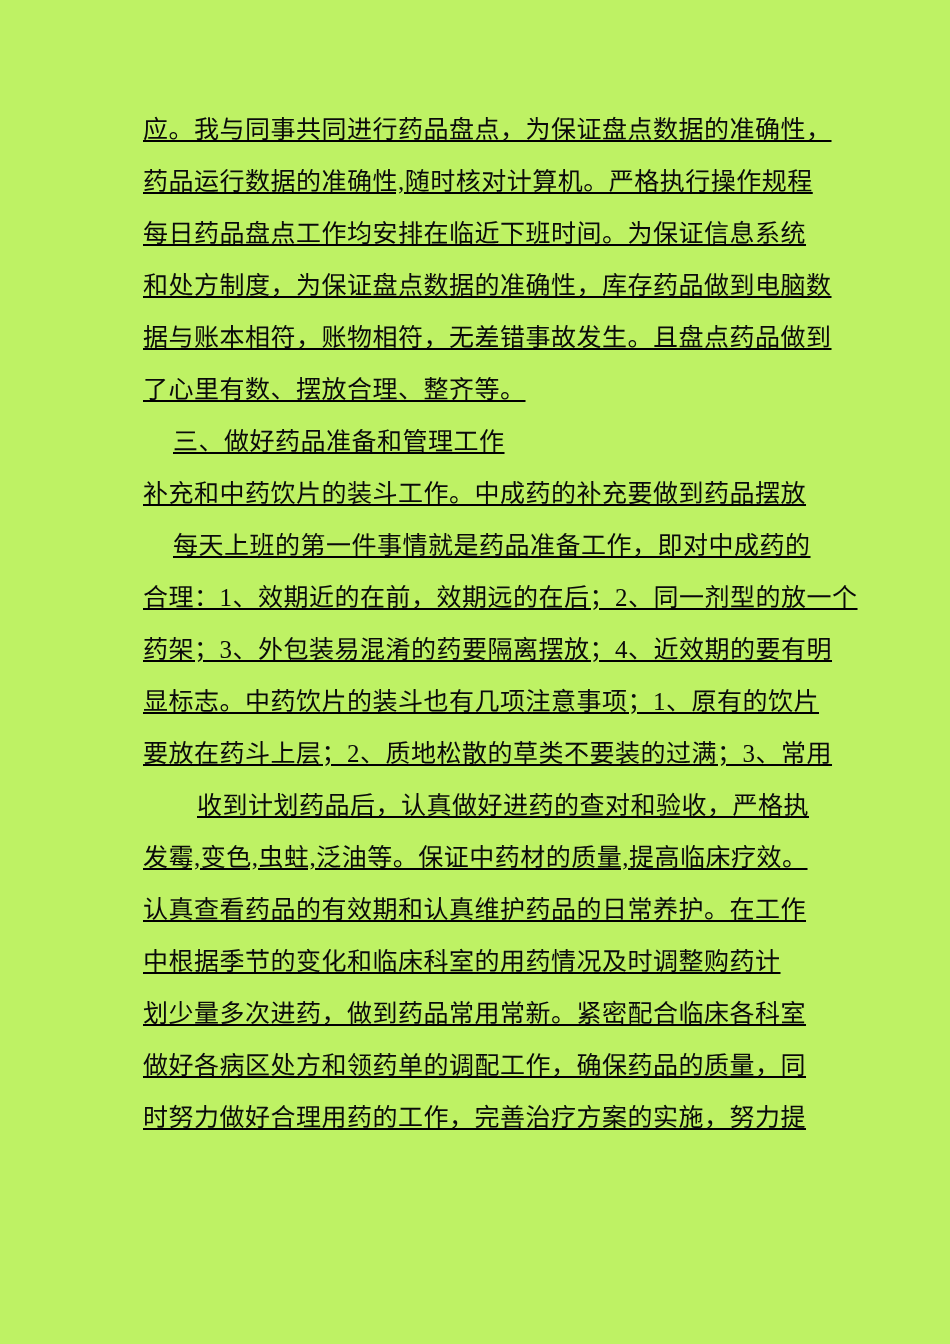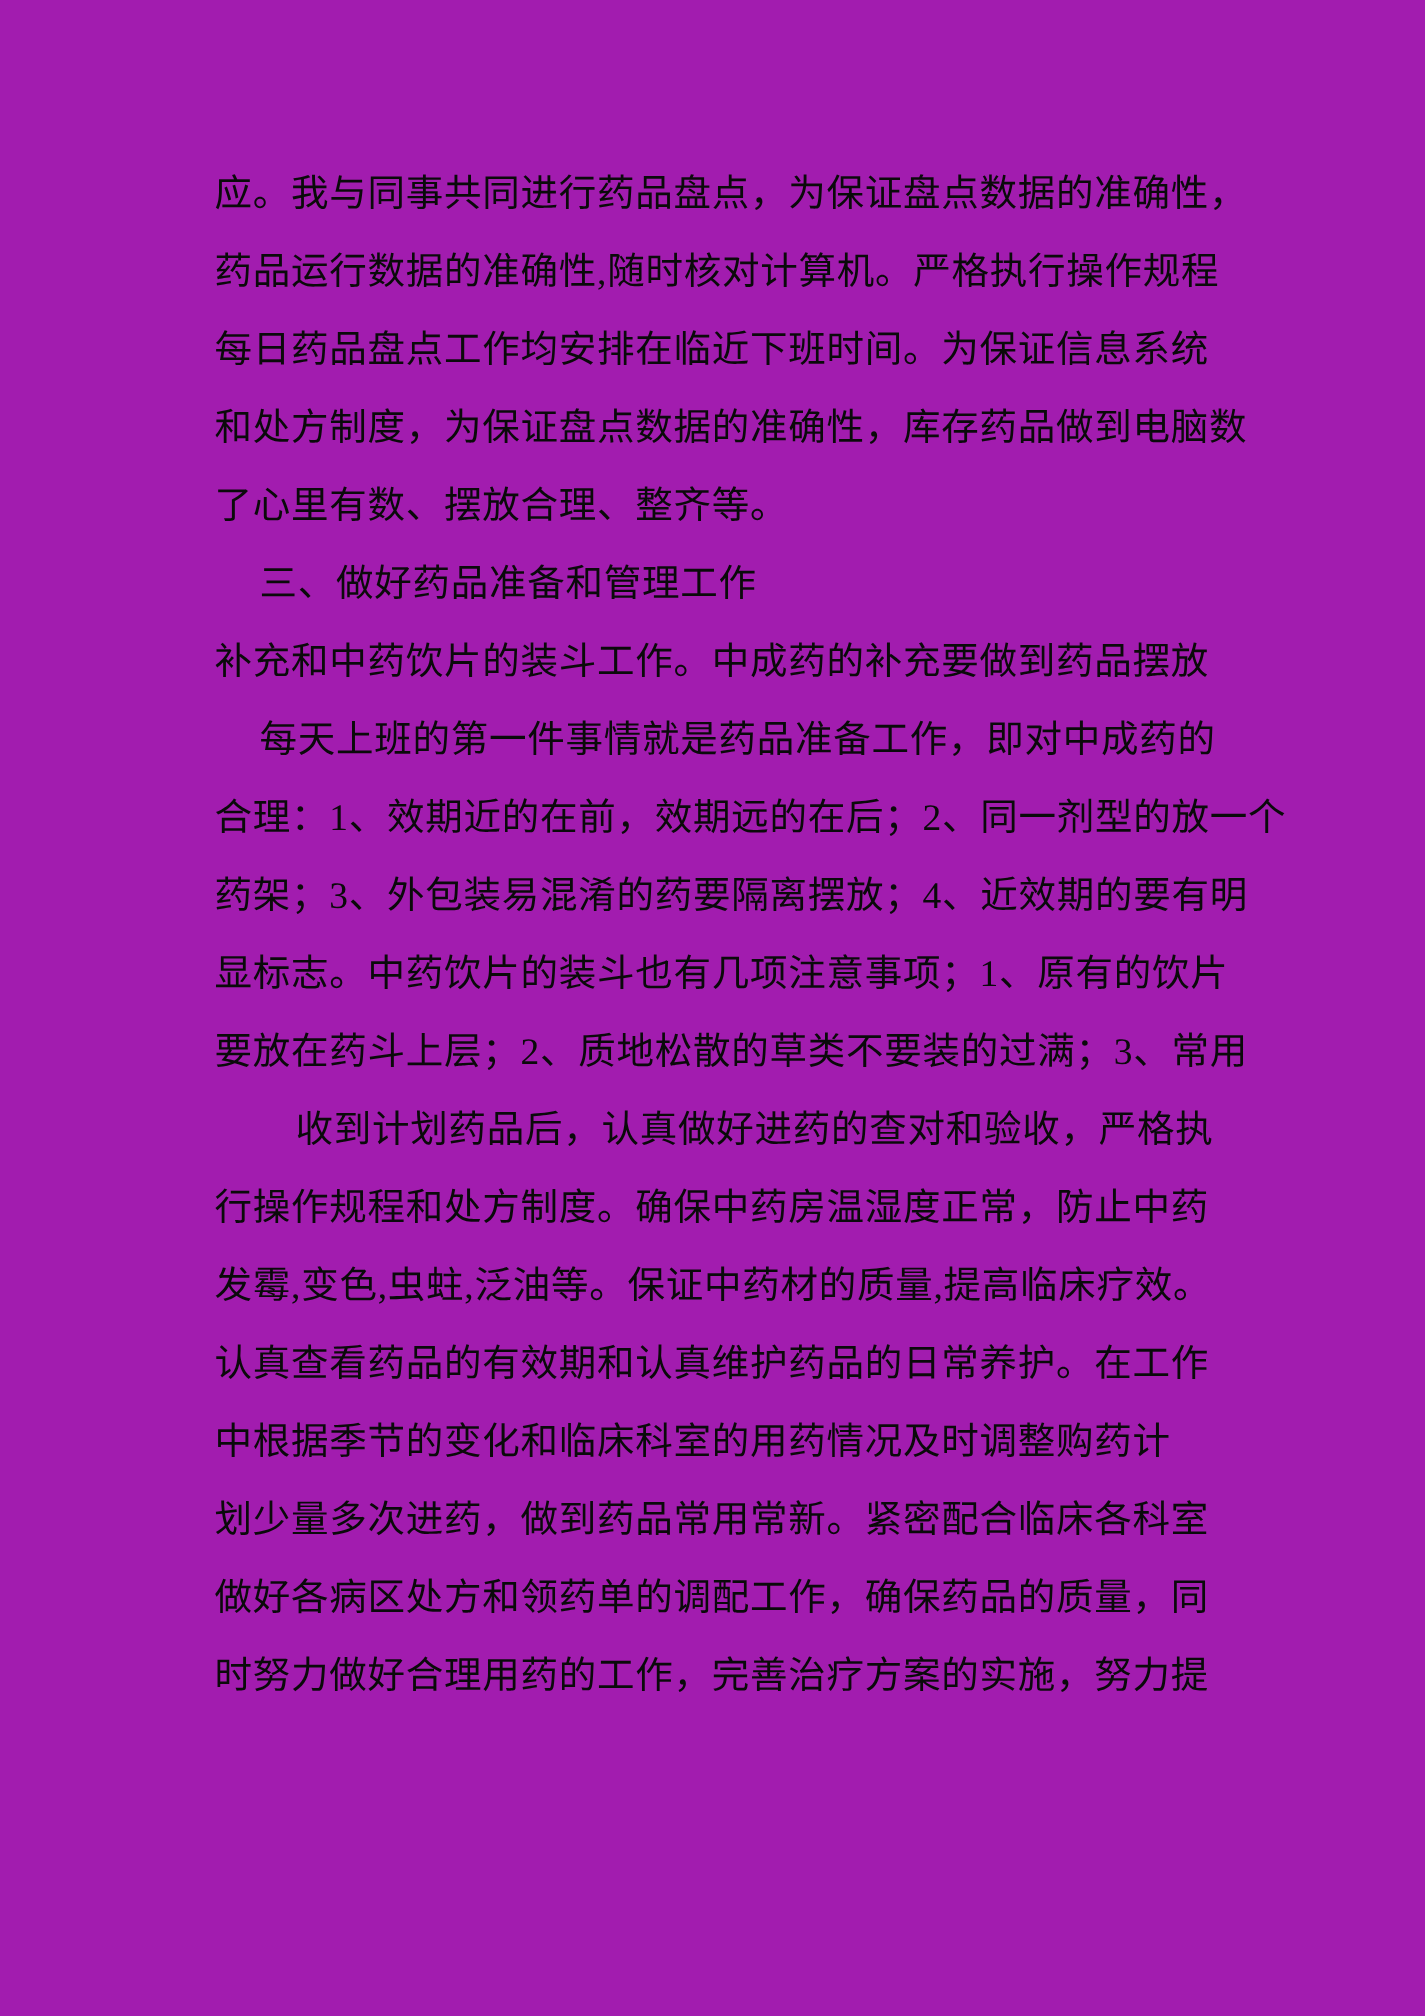--- a/index.html
+++ b/index.html
@@ -12,21 +12,22 @@
     width: 950px;
     height: 1344px;
     overflow: hidden;
     font-family: "Liberation Serif", "DejaVu Serif", serif;
   }
   .page {
     box-sizing: border-box;
     width: 950px;
     height: 1344px;
     padding: 104px 138px 0 143px;
-    background: #a21caf;
+    background: #bef264;
+    text-decoration: underline;
   }
   .text-block {
     width: 669px;
   }
   .line {
     font-size: 25px;
     line-height: 52px;
     letter-spacing: 0.5px;
     color: #0a0a0a;
     white-space: nowrap;
@@ -37,30 +38,30 @@
 </style>
 </head>
 <body>
 
 <div class="page">
   <div class="text-block" id="text-block">
       <div class="line">应。我与同事共同进行药品盘点，为保证盘点数据的准确性，</div>
       <div class="line">药品运行数据的准确性,随时核对计算机。严格执行操作规程</div>
       <div class="line">每日药品盘点工作均安排在临近下班时间。为保证信息系统</div>
       <div class="line">和处方制度，为保证盘点数据的准确性，库存药品做到电脑数</div>
+      <div class="line">据与账本相符，账物相符，无差错事故发生。且盘点药品做到</div>
       <div class="line">了心里有数、摆放合理、整齐等。</div>
       <div class="line indent-1">三、做好药品准备和管理工作</div>
       <div class="line">补充和中药饮片的装斗工作。中成药的补充要做到药品摆放</div>
       <div class="line indent-1">每天上班的第一件事情就是药品准备工作，即对中成药的</div>
       <div class="line">合理：1、效期近的在前，效期远的在后；2、同一剂型的放一个</div>
       <div class="line">药架；3、外包装易混淆的药要隔离摆放；4、近效期的要有明</div>
       <div class="line">显标志。中药饮片的装斗也有几项注意事项；1、原有的饮片</div>
       <div class="line">要放在药斗上层；2、质地松散的草类不要装的过满；3、常用</div>
       <div class="line indent-2">收到计划药品后，认真做好进药的查对和验收，严格执</div>
-      <div class="line">行操作规程和处方制度。确保中药房温湿度正常，防止中药</div>
       <div class="line">发霉,变色,虫蛀,泛油等。保证中药材的质量,提高临床疗效。</div>
       <div class="line">认真查看药品的有效期和认真维护药品的日常养护。在工作</div>
       <div class="line">中根据季节的变化和临床科室的用药情况及时调整购药计</div>
       <div class="line">划少量多次进药，做到药品常用常新。紧密配合临床各科室</div>
       <div class="line">做好各病区处方和领药单的调配工作，确保药品的质量，同</div>
       <div class="line">时努力做好合理用药的工作，完善治疗方案的实施，努力提</div>
     </div>
 </div>
 
 </body></html>

